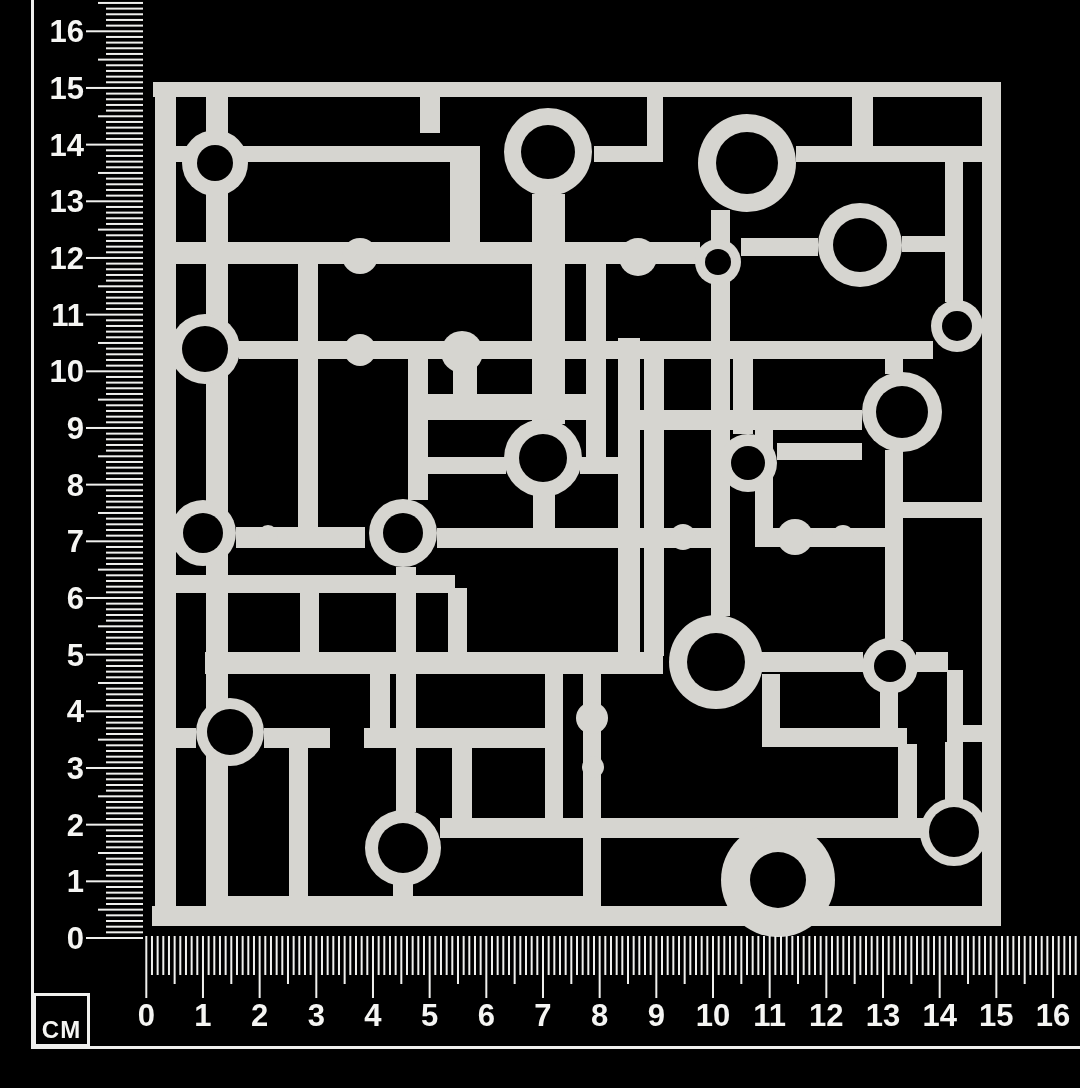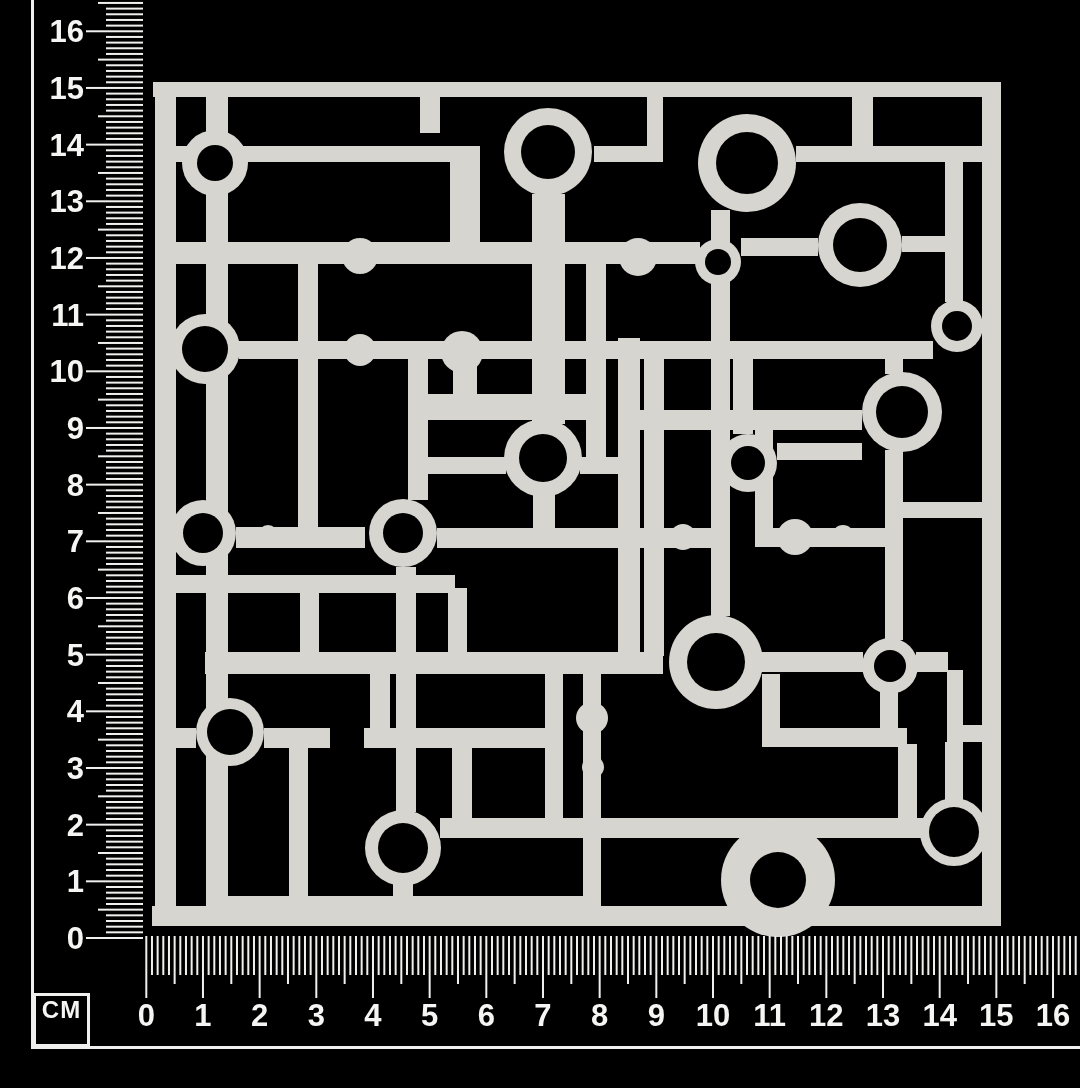--- a/index.html
+++ b/index.html
@@ -2,21 +2,21 @@
 <html><head>
 <meta charset="utf-8">
 <style>
   html,body{margin:0;padding:0;background:#000;}
   .scene{position:relative;width:1080px;height:1088px;background:#000;overflow:hidden;
          font-family:"Liberation Sans",sans-serif;}
   .scene svg{position:absolute;left:0;top:0;}
   .frame-line-v{position:absolute;left:31px;top:0;width:3px;height:1049px;background:#efefed;}
   .frame-line-h{position:absolute;left:31px;top:1046px;width:1049px;height:3px;background:#efefed;}
   .cm-box{position:absolute;left:33px;top:993px;width:57px;height:54px;border:3px solid #f0f0ee;
-          box-sizing:border-box;display:flex;align-items:flex-start;justify-content:center;}
+          box-sizing:border-box;display:flex;align-items:flex-end;justify-content:center;}
   .cm-box span{color:#f5f5f3;font-size:24px;font-weight:bold;letter-spacing:1px;}
 </style>
 </head>
 <body>
 
 <div class="scene">
   <svg id="scene-svg" width="1080" height="1088" viewBox="0 0 1080 1088">
     <g id="design-group">
         <rect x="153" y="82" width="848" height="15" fill="#d6d5d0"></rect>
         <rect x="152" y="906" width="849" height="20" fill="#d6d5d0"></rect>

